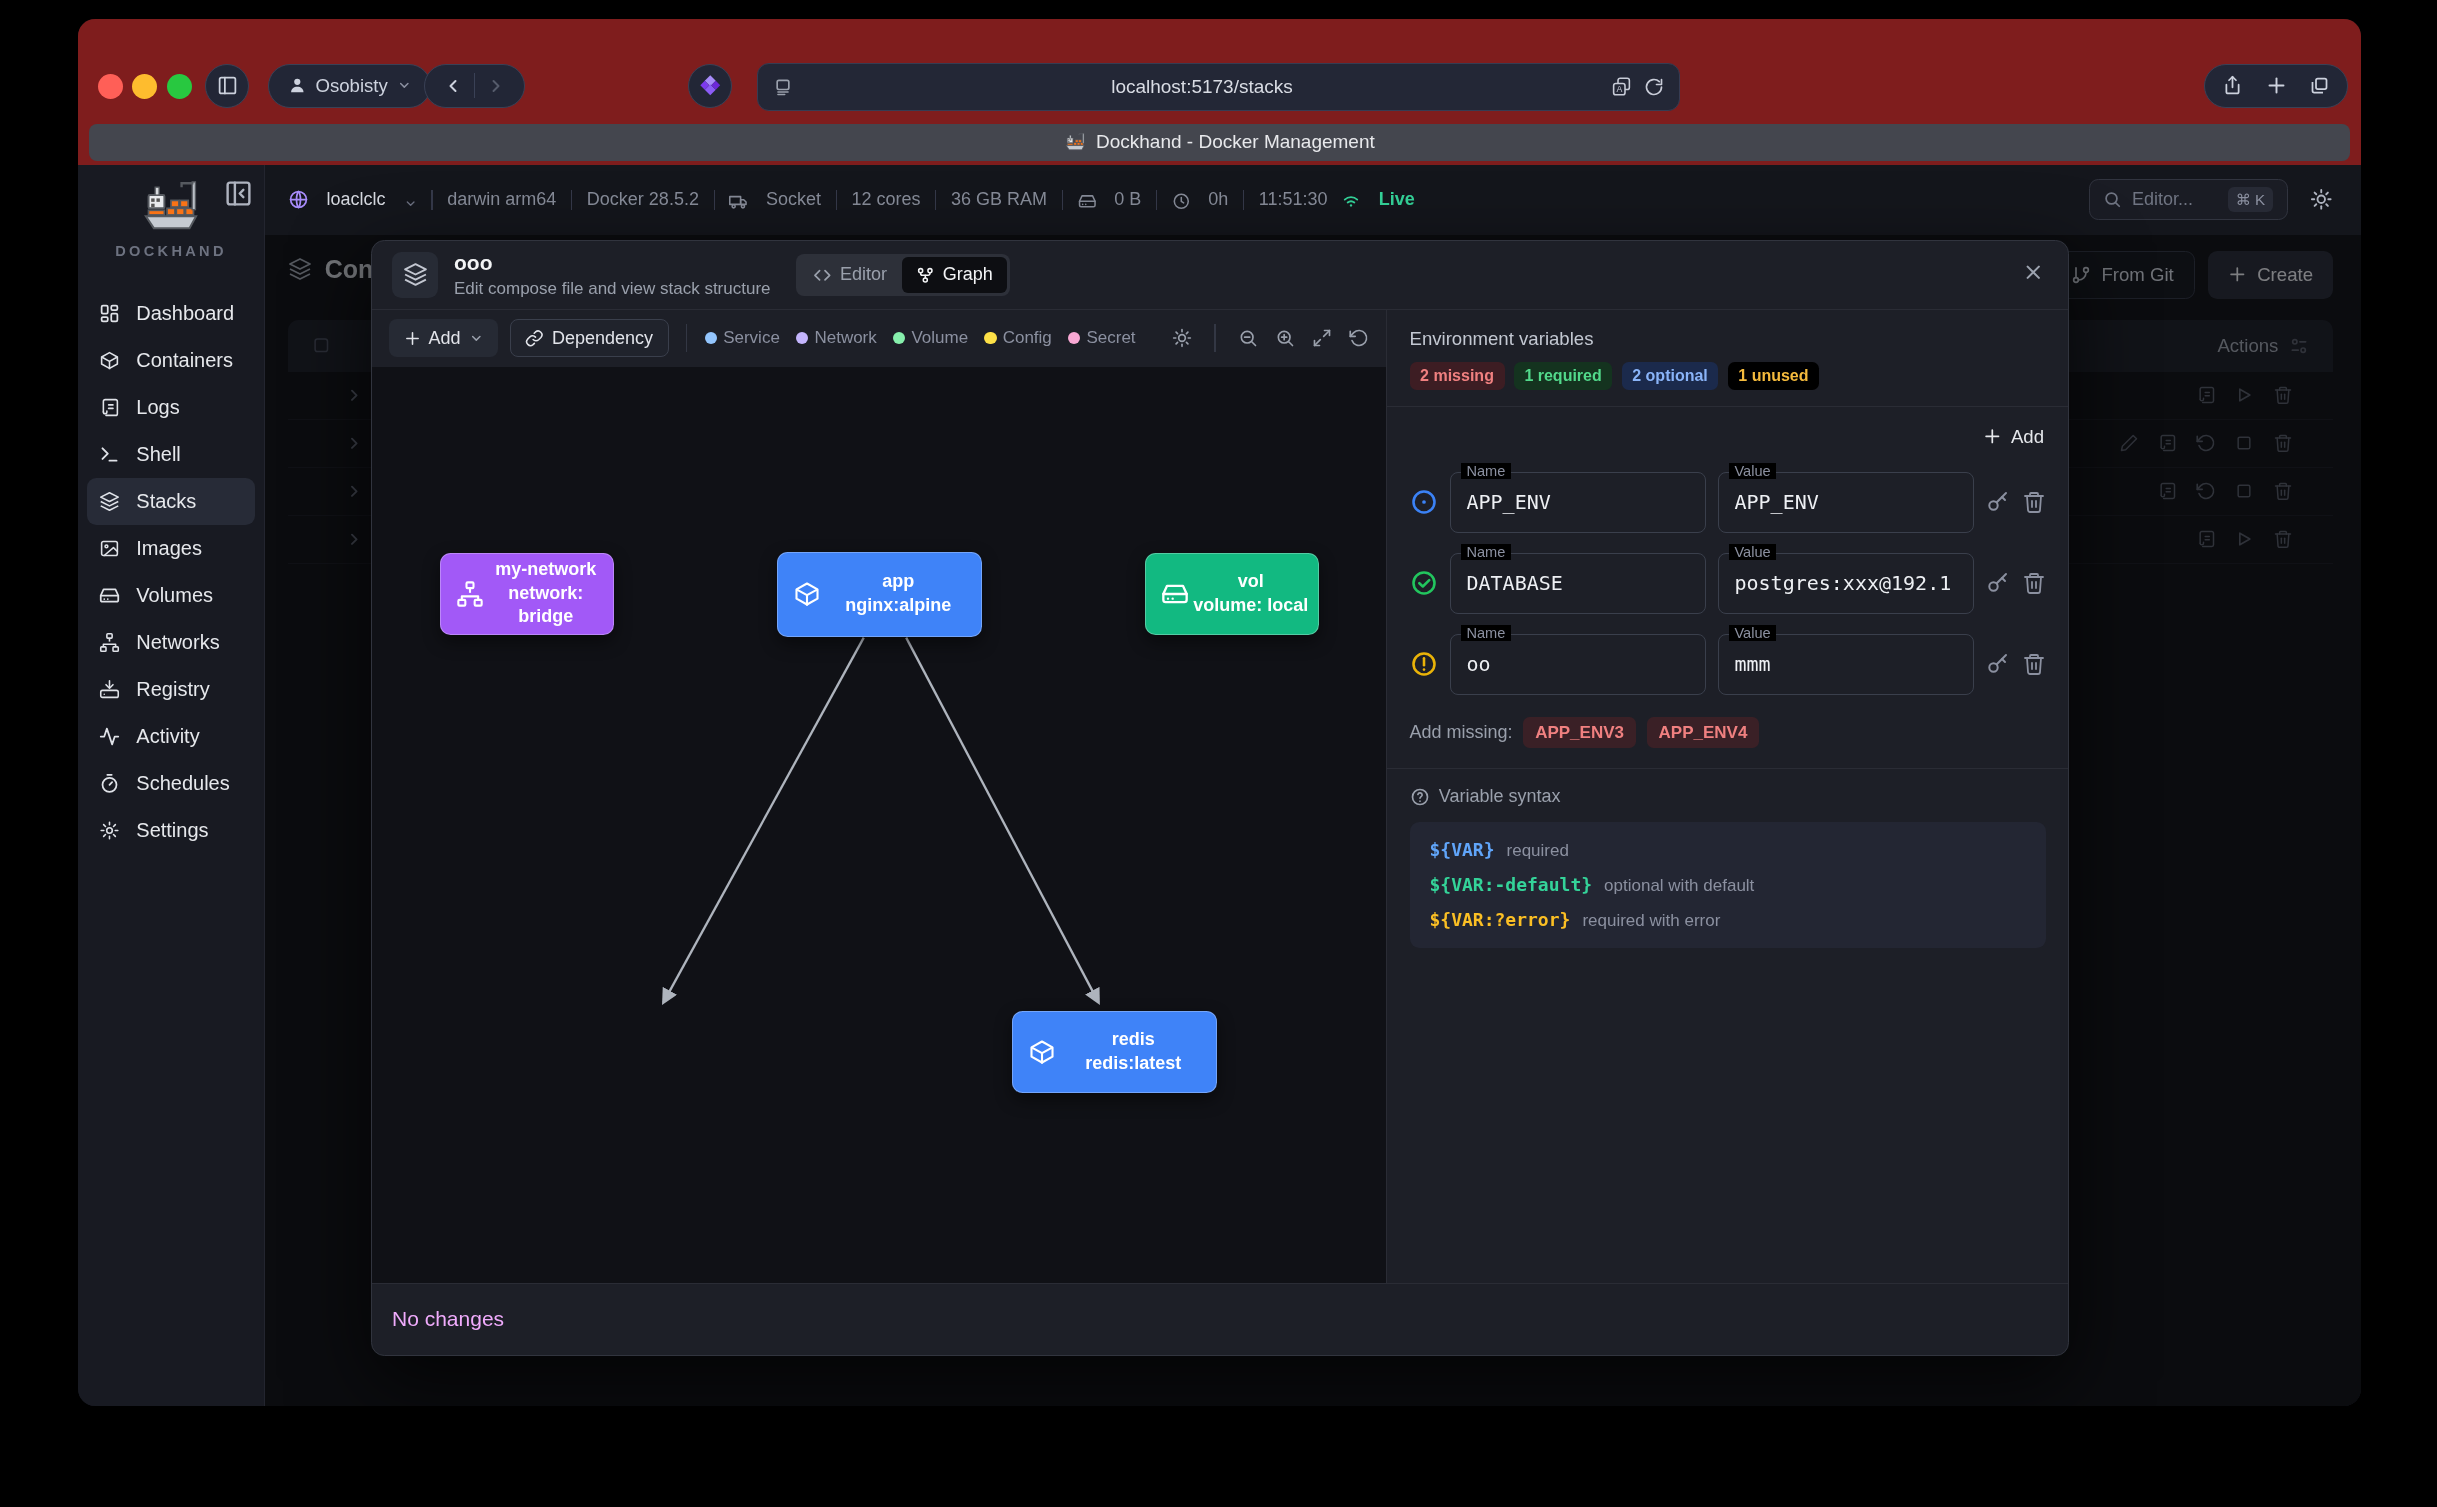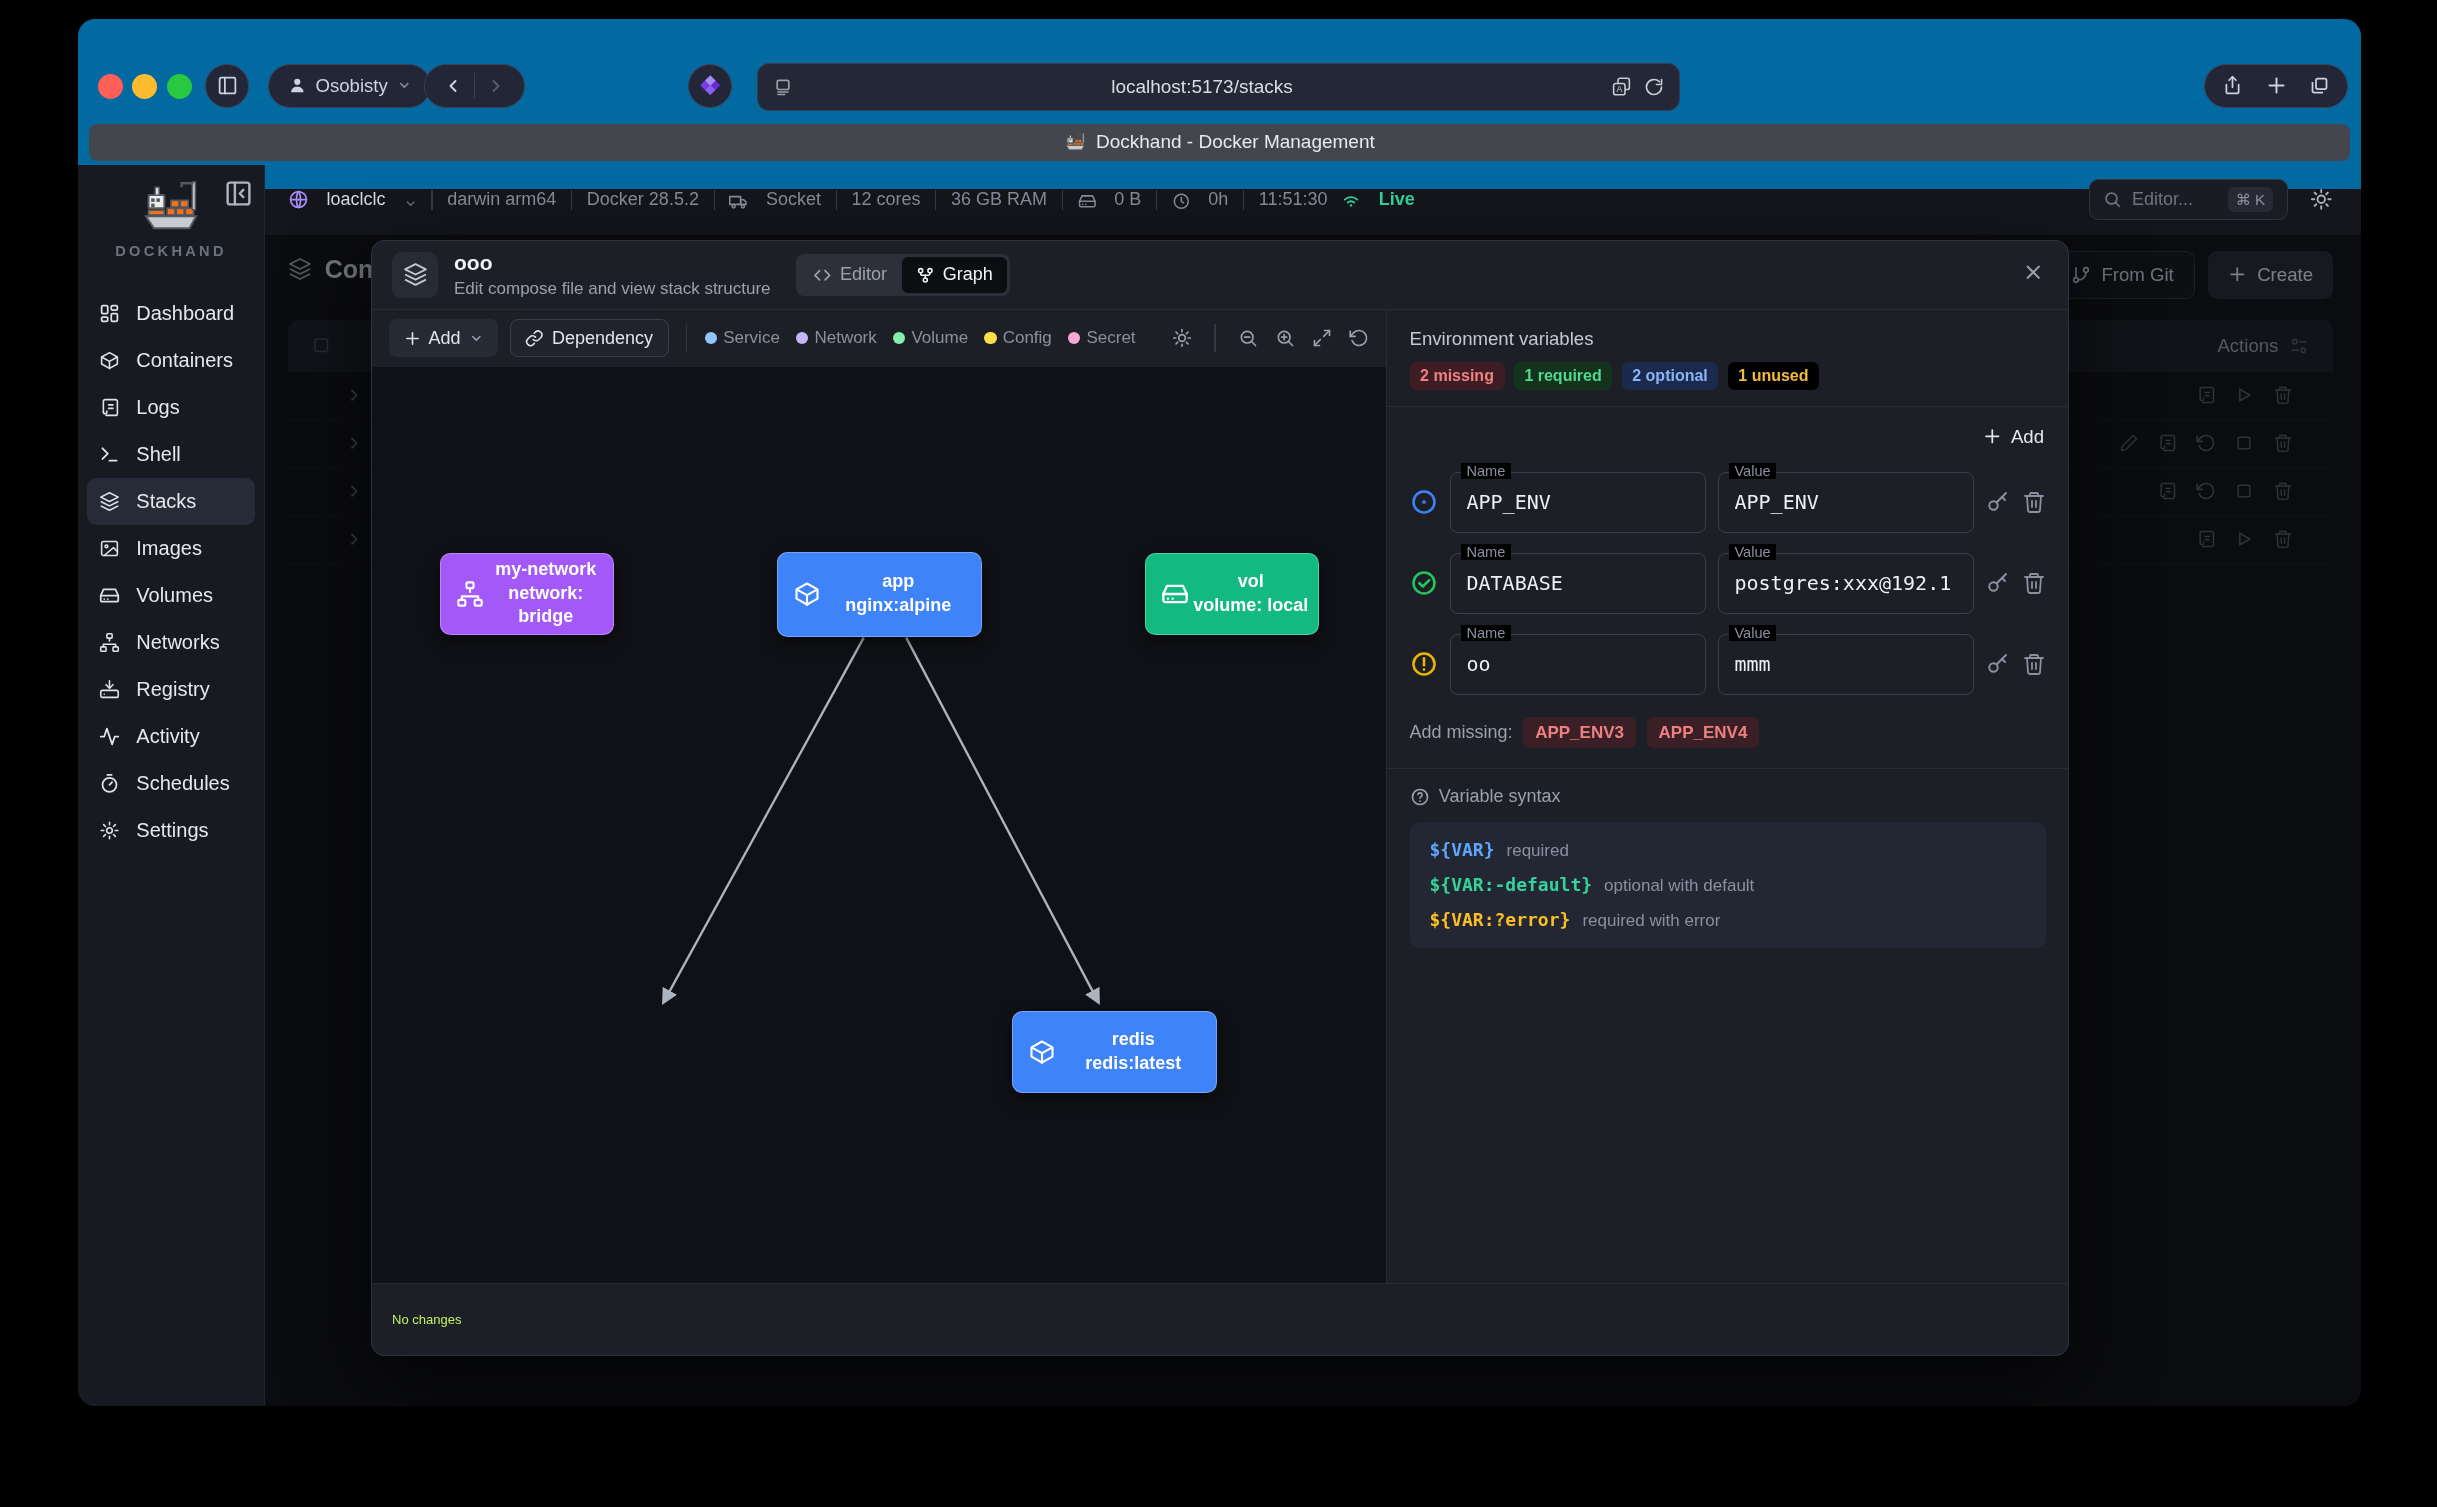--- a/index.html
+++ b/index.html
@@ -1,20 +1,20 @@
 <!DOCTYPE html>
 <html style="font-size:10.6px"><head>
 <meta charset="utf-8">
 <style>
   * { margin:0; padding:0; box-sizing:border-box; }
   html,body { width:2438px; height:1507px; background:#000; font-family:"Liberation Sans",sans-serif; overflow:hidden; }
   .window { position:absolute; left:78px; top:18.6px; width:2283px; height:1387px; background:#14161c; border-radius:17px; overflow:hidden; }
 
   
-  .chrome { position:relative; height:170px; background:#0369a1; }
+  .chrome { position:relative; height:146px; background:#7f1d1d; }
   .tl { position:absolute; top:55px; width:25px; height:25px; border-radius:50%; }
   .tl.r { left:20px; background:#ff5f57; } .tl.y { left:54px; background:#febc2e; } .tl.g { left:89px; background:#28c840; }
   .pill { position:absolute; top:45px; height:44px; border:1.3px solid #3a4156; border-radius:22px; background:#222636; display:flex; align-items:center; justify-content:center; color:#cdd2de; }
   .ic { display:inline-block; vertical-align:middle; }
   .ic svg { display:block; width:100%; height:100%; }
   .profile-pill { left:190px; padding:0 18.6px; gap:9.3px; font-size:18.6px; }
   .nav-pill { left:346px; width:101px; gap:0; }
   .nav-pill .sep { width:1.3px; height:25px; background:#3a4156; margin:0 10.6px; }
   .toggle-pill { left:127px; width:44px; }
   .ext-btn { position:absolute; left:610px; top:45px; width:44px; height:44px; border:1.3px solid #3a4156; border-radius:50%; background:#222636; display:flex; align-items:center; justify-content:center; }
@@ -115,21 +115,21 @@
   .syntax { padding:17px 22.5px; }
   .syntax-head { display:flex; align-items:center; gap:9.3px; color:#9aa0ac; font-size:18px; }
   .syntax-box { margin-top:14.6px; background:#232633; border-radius:9.3px; padding:17px 20px; }
   .syn-line { display:flex; align-items:baseline; gap:12px; margin-bottom:13.3px; }
   .syn-line:last-child { margin-bottom:0; }
   .code { font-family:"DejaVu Sans Mono",monospace; font-size:18px; font-weight:bold; }
   .code.c-blue { color:#60a5fa; } .code.c-green { color:#34d399; } .code.c-yellow { color:#fbbf24; }
   .desc { font-size:17px; color:#8b90a0; }
 
   .m-foot { height:72px; border-top:1.3px solid #2a2c35; display:flex; align-items:center; padding:0 20px; flex-shrink:0; }
-  .foot-status { font-size:13px; color:#bef264; }
+  .foot-status { font-size:21px; color:#f0abfc; }
   .foot-btns { margin-left:auto; display:flex; gap:12px; }
   .btn { height:42px; padding:0 20px; border-radius:8px; font-size:18px; display:flex; align-items:center; gap:9.3px; }
   .btn.cancel { border:1.3px solid #3d414d; color:#d6d9e0; background:transparent; }
   .btn.save { background:#262a34; color:#b7bcc6; }
   .btn.apply { background:#f4f5f7; color:#14161c; font-weight:bold; }
 </style>
 </head>
 <body>
 
 <svg width="0" height="0" style="position:absolute">

